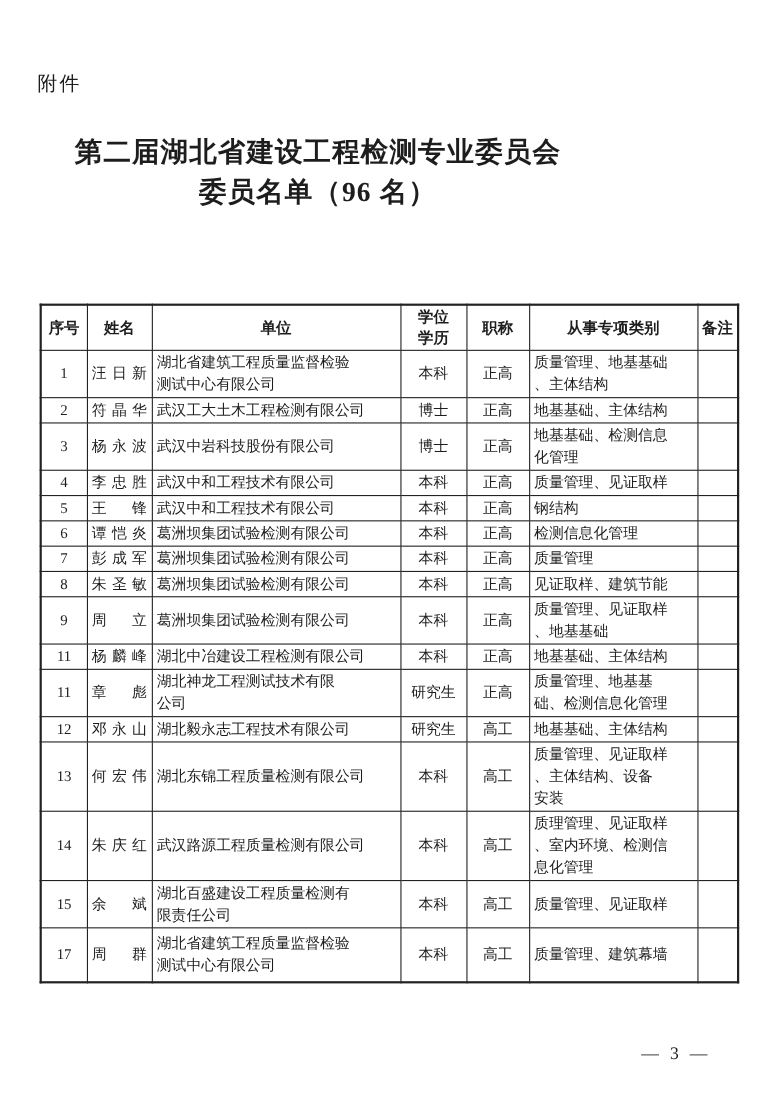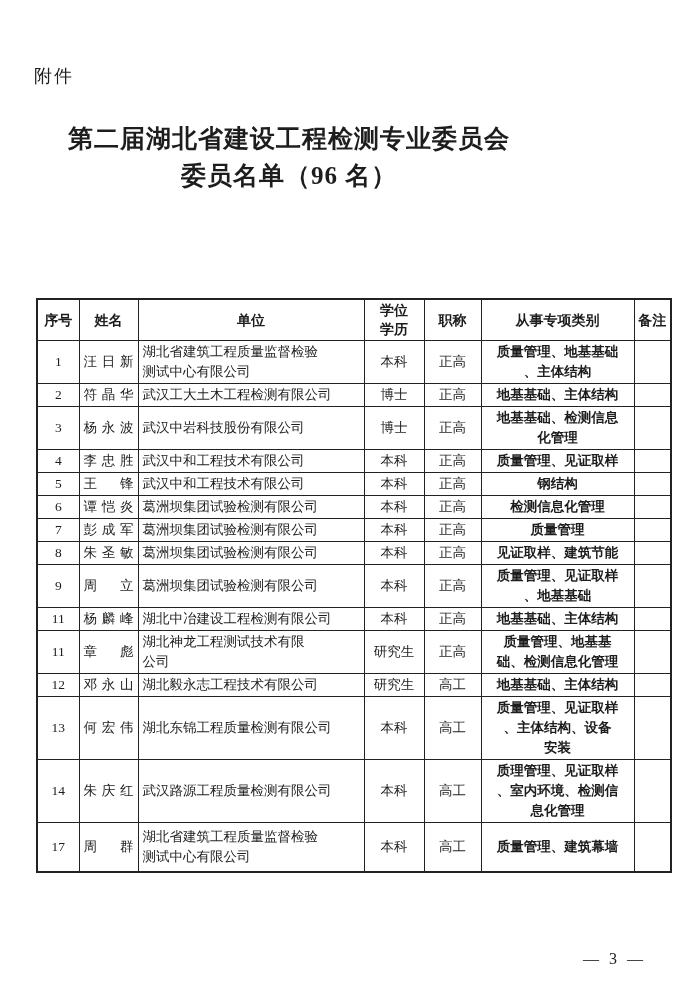--- a/index.html
+++ b/index.html
@@ -23,21 +23,21 @@
     top: 120px; left: 0; width: 578px;
     margin: 0;
     text-align: center;
     font-size: 25px;
     font-weight: bold;
     line-height: 37px;
     letter-spacing: 1px;
   }
   table.members {
     position: absolute;
-    top: 298px; left: 36px;
+    top: 276px; left: 36px;
     width: 634px;
     border-collapse: collapse;
     table-layout: fixed;
     border: 2px solid #222;
   }
   table.members th, table.members td {
     border: 1px solid #222;
     white-space: pre-line;
     vertical-align: middle;
     font-size: 13.5px;
@@ -60,21 +60,21 @@
   col.col-title    { width: 57px; }
   col.col-category { width: 153px; }
   col.col-remark   { width: 37px; }
   td.col-no, td.col-degree, td.col-title { text-align: center; }
   td.col-name {
     text-align: justify;
     text-align-last: justify;
     padding: 1px 6px;
   }
   td.col-unit { text-align: left; padding: 1px 5px; }
-  td.col-category { text-align: center; padding: 1px 5px; font-weight: bold; }
+  td.col-category { text-align: left; padding: 1px 5px; }
   td.col-remark { }
   tr.r-tall td { padding-top: 4px; padding-bottom: 4px; }
   .page-number {
     position: absolute;
     top: 950px; right: 54px;
     font-size: 16px;
     letter-spacing: 3px;
   }
 </style>
 </head>
@@ -239,20 +239,30 @@
         <td class="col-no">14</td>
         <td class="col-name">朱庆红</td>
         <td class="col-unit">武汉路源工程质量检测有限公司</td>
         <td class="col-degree">本科</td>
         <td class="col-title">高工</td>
         <td class="col-category">质理管理、见证取样
 、室内环境、检测信
 息化管理</td>
         <td class="col-remark"></td>
       </tr>
+      <tr>
+        <td class="col-no">15</td>
+        <td class="col-name">余　斌</td>
+        <td class="col-unit">湖北百盛建设工程质量检测有
+限责任公司</td>
+        <td class="col-degree">本科</td>
+        <td class="col-title">高工</td>
+        <td class="col-category">质量管理、见证取样</td>
+        <td class="col-remark"></td>
+      </tr>
       <tr class="r-tall">
         <td class="col-no">17</td>
         <td class="col-name">周　群</td>
         <td class="col-unit">湖北省建筑工程质量监督检验
 测试中心有限公司</td>
         <td class="col-degree">本科</td>
         <td class="col-title">高工</td>
         <td class="col-category">质量管理、建筑幕墙</td>
         <td class="col-remark"></td>
       </tr>

